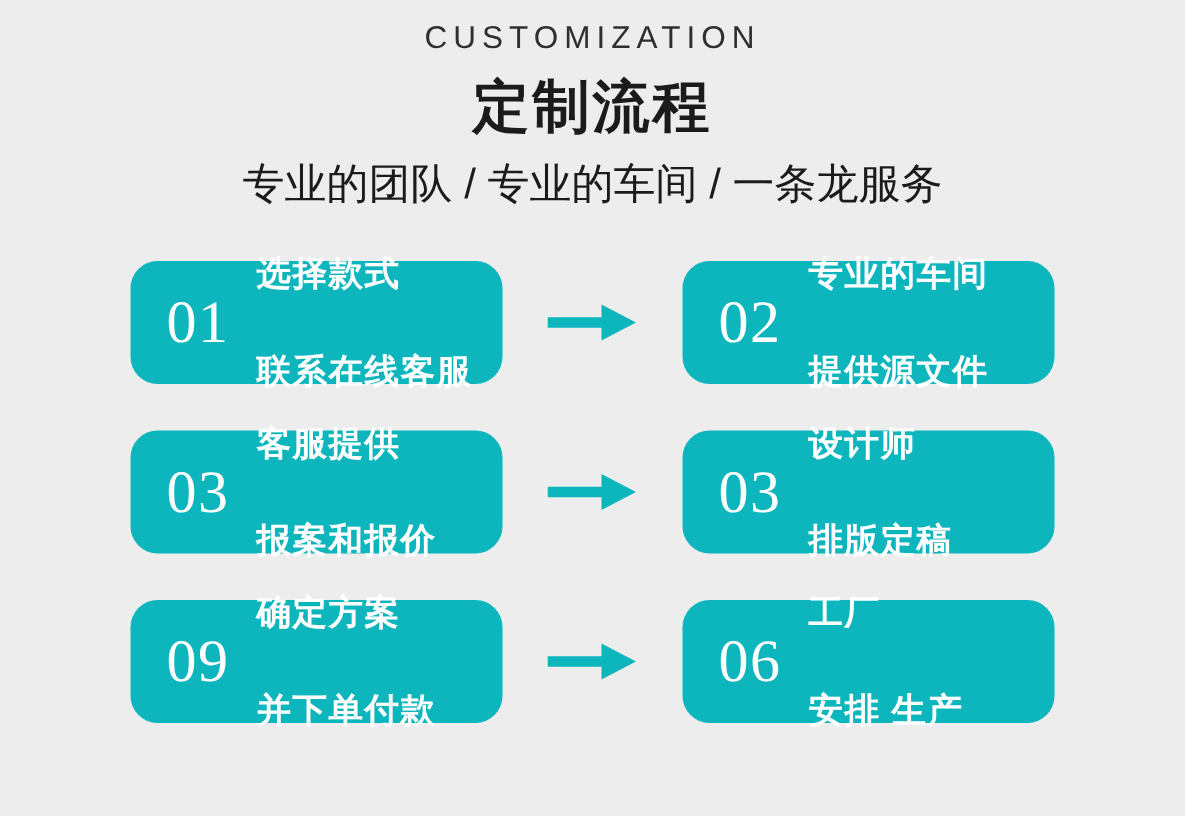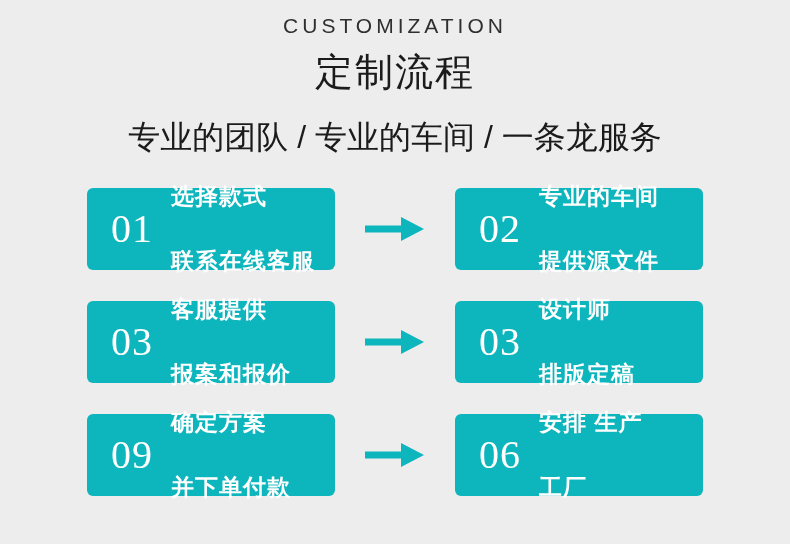--- a/index.html
+++ b/index.html
@@ -27,28 +27,28 @@
   .eyebrow {
     font-size: 21px;
     letter-spacing: 4px;
     color: #2f2f2f;
     line-height: 24px;
     font-weight: 500;
   }
   .title {
     margin-top: 12px;
     font-size: 38px;
-    font-weight: normal;
+    font-weight: bold;
     color: var(--text);
     line-height: 44px;
     letter-spacing: 2px;
   }
   .subtitle {
-    margin-top: 28px;
-    font-size: 32px;
+    margin-top: 14px;
+    font-size: 28px;
     font-weight: 500;
     color: var(--text);
     line-height: 30px;
   }
 
   .rows {
     margin-top: 36px;
     display: flex;
     flex-direction: column;
     gap: 31px;
@@ -57,21 +57,21 @@
   .row {
     display: flex;
     align-items: center;
     justify-content: center;
   }
 
   .step-card {
     width: 248px;
     height: 82px;
     background: var(--accent);
-    border-radius: 6px;
+    border-radius: 18px;
     display: flex;
     align-items: center;
     padding-left: 24px;
     color: var(--card-text);
   }
   .step-num {
     font-family: "Liberation Serif", serif;
     font-size: 40px;
     line-height: 1;
     letter-spacing: 1px;
@@ -169,20 +169,20 @@
       </div>
       <div class="arrow-wrap">
         <svg width="60" height="30" viewBox="0 0 60 30" aria-hidden="true">
           <rect class="arrow-shape" x="0" y="11.5" width="37" height="7"></rect>
           <polygon class="arrow-shape" points="36,3 36,27 59,15"></polygon>
         </svg>
       </div>
       <div class="step-card">
         <span class="step-num">06</span>
         <span class="step-lines">
+          <span class="step-line">工厂</span>
           <span class="step-line">安排 生产</span>
-          <span class="step-line">工厂</span>
         </span>
       </div>
     </div>
 
   </div>
 </div>
 
 </body></html>

